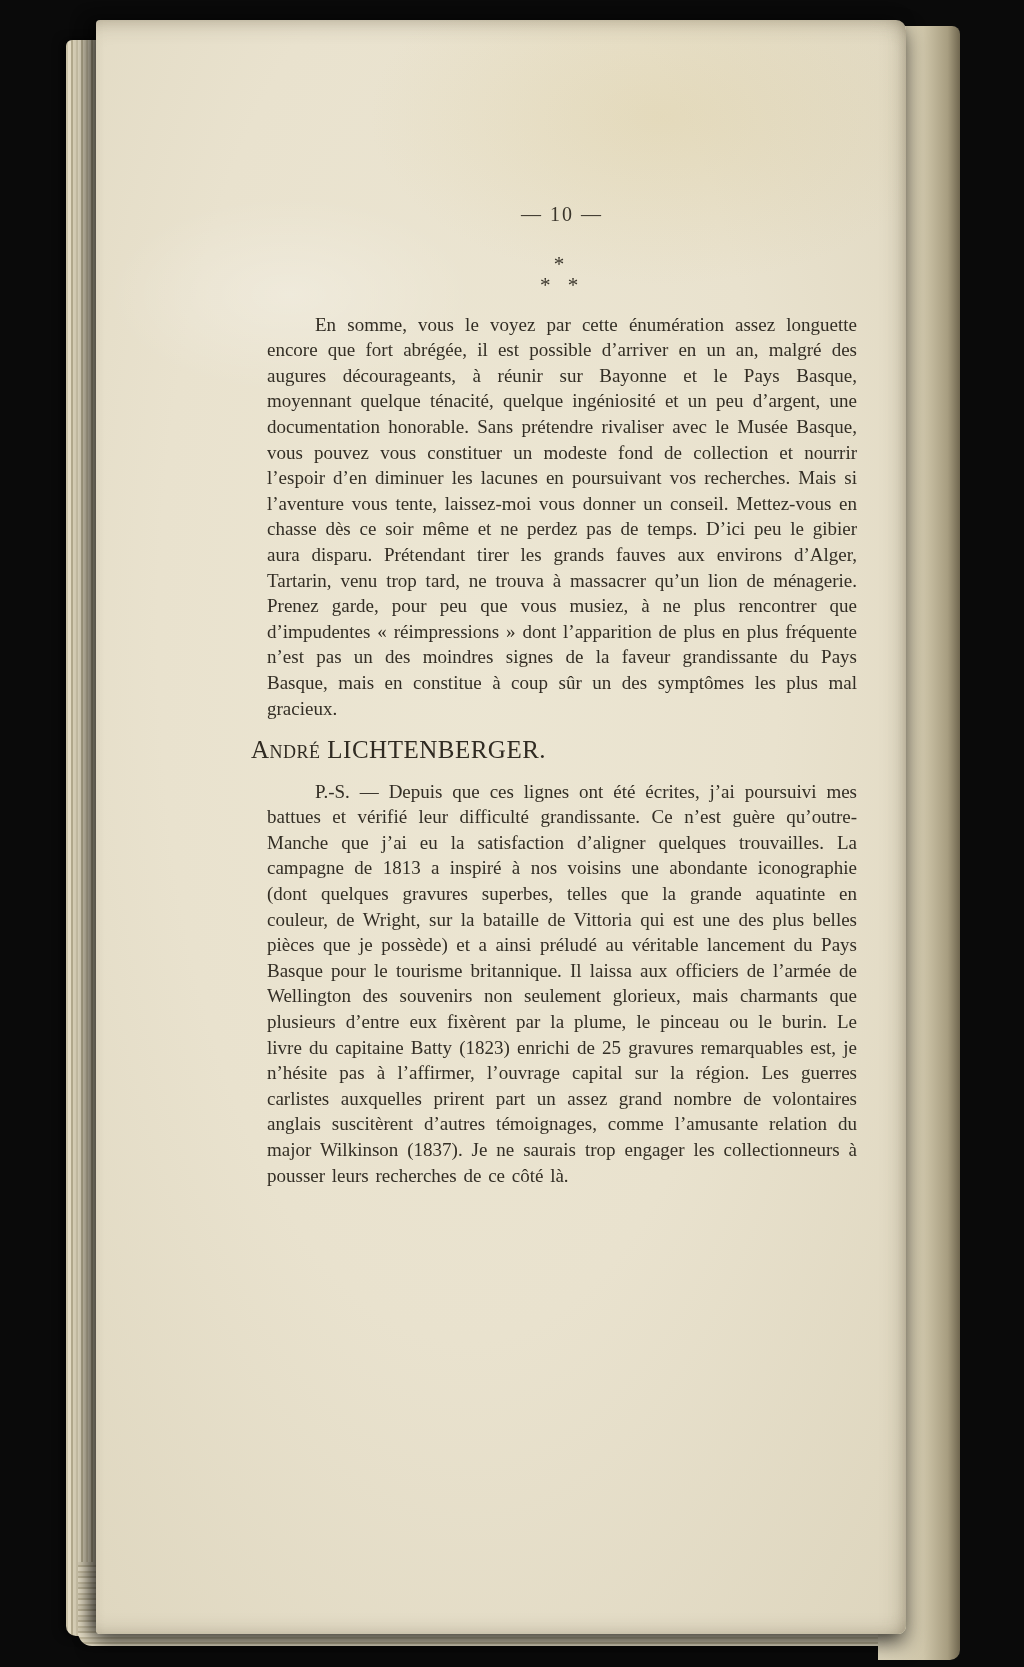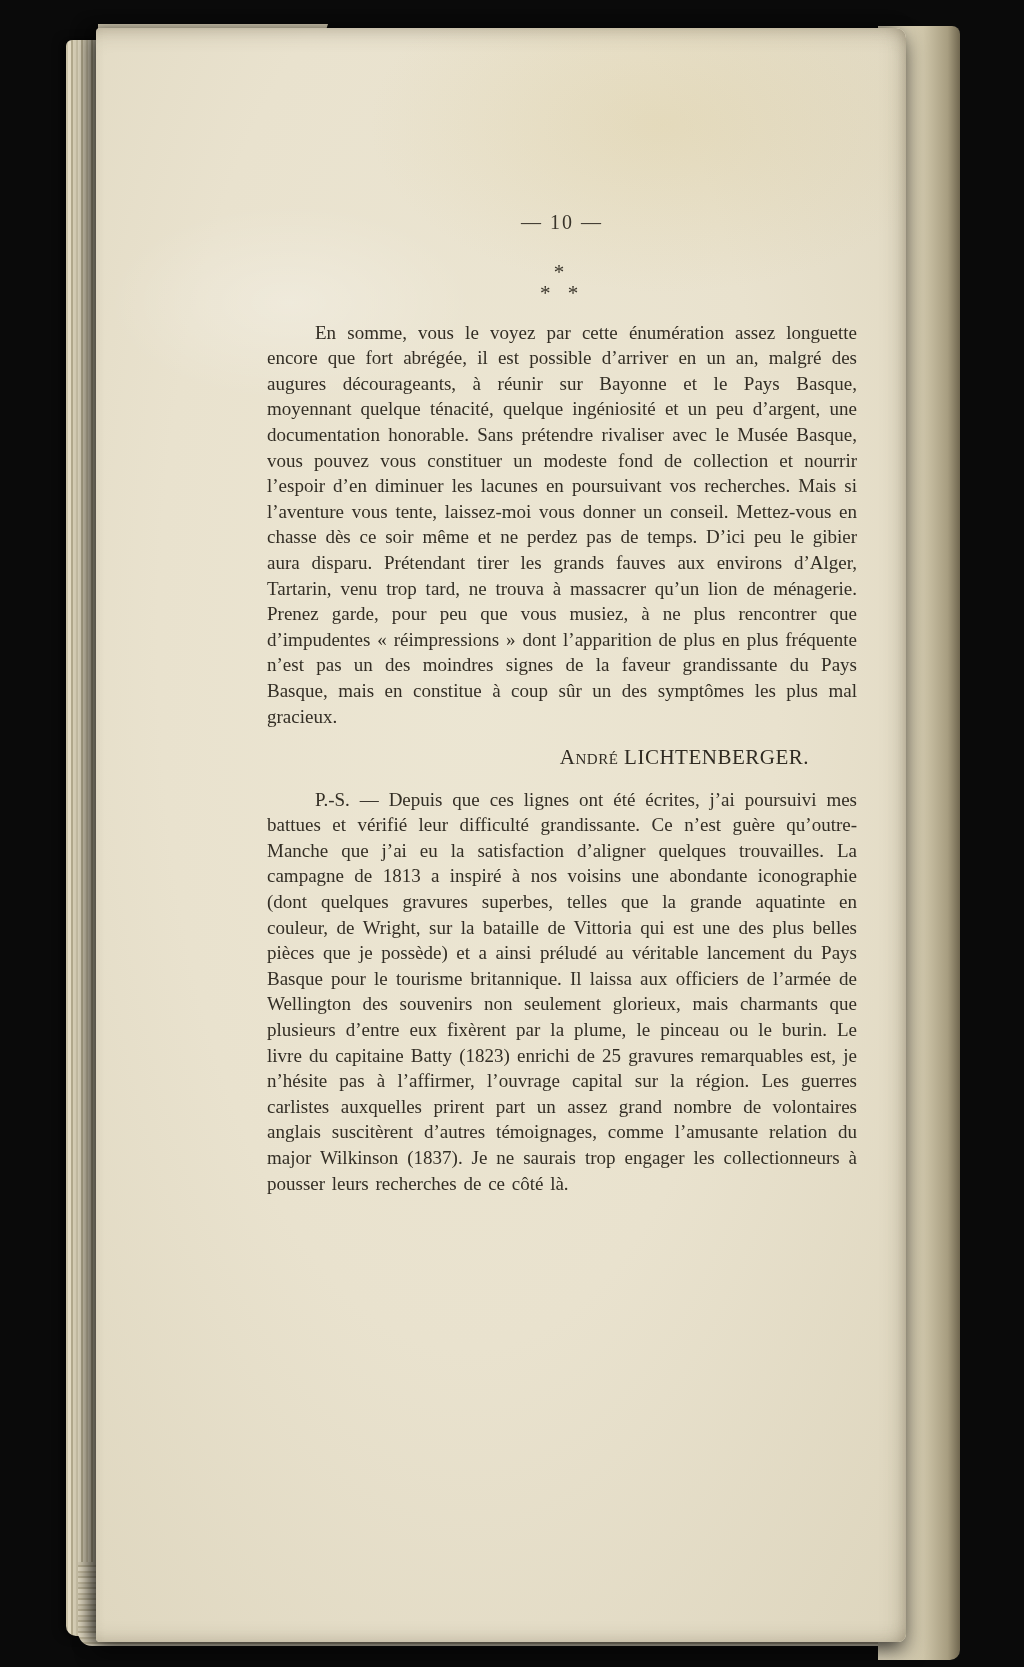--- a/index.html
+++ b/index.html
@@ -61,21 +61,21 @@
     top: 24px;
     width: 230px;
     height: 38px;
     background: #ddd4ba;
     clip-path: polygon(0 0, 100% 0, 97% 55%, 86% 28%, 72% 80%, 58% 38%, 44% 88%, 28% 42%, 14% 72%, 0 48%);
   }
   
   .page {
     position: absolute;
     left: 96px;
-    top: 28px;
+    top: 20px;
     width: 810px;
     height: 1614px;
     border-radius: 4px 10px 8px 4px;
     background:
       radial-gradient(ellipse 420px 240px at 70% 6%, rgba(214,196,140,.28) 0%, rgba(214,196,140,0) 70%),
       radial-gradient(ellipse 260px 140px at 24% 17%, rgba(255,255,255,.25) 0%, rgba(255,255,255,0) 70%),
       radial-gradient(ellipse at 46% 38%, #ece6d3 0%, #e9e2ce 50%, #ddd5bd 100%);
     box-shadow:
       -8px 0 16px rgba(0,0,0,.55),
       0 10px 20px rgba(0,0,0,.5),
@@ -108,23 +108,23 @@
   }
   .ornament .row { display: block; letter-spacing: 6px; }
   p.body-par {
     margin: 16px;
     text-align: justify;
     text-indent: 48px;
     word-spacing: 2px;
   }
   .signature {
     margin: 7px 0 11px 0;
-    text-align: right;
+    text-align: left;
     padding-right: 64px;
-    font-size: 21px;
+    font-size: 25px;
     letter-spacing: .5px;
     color: #302b22;
   }
   .sig-first { font-variant: small-caps; }
 </style>
 </head>
 <body>
 
 <div class="scene">
 

